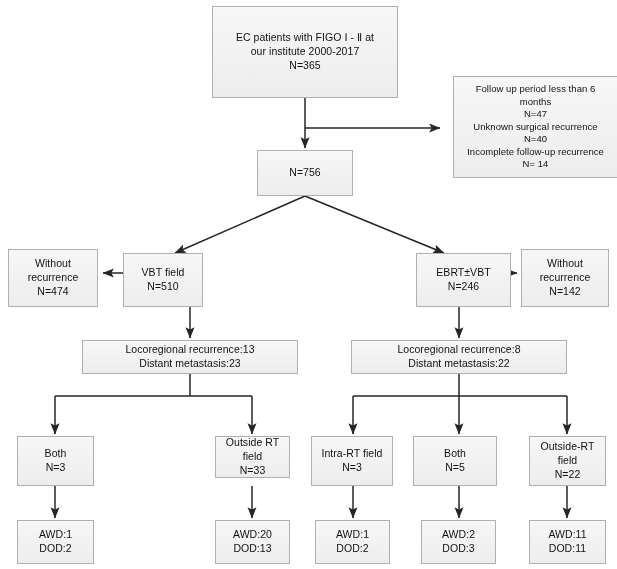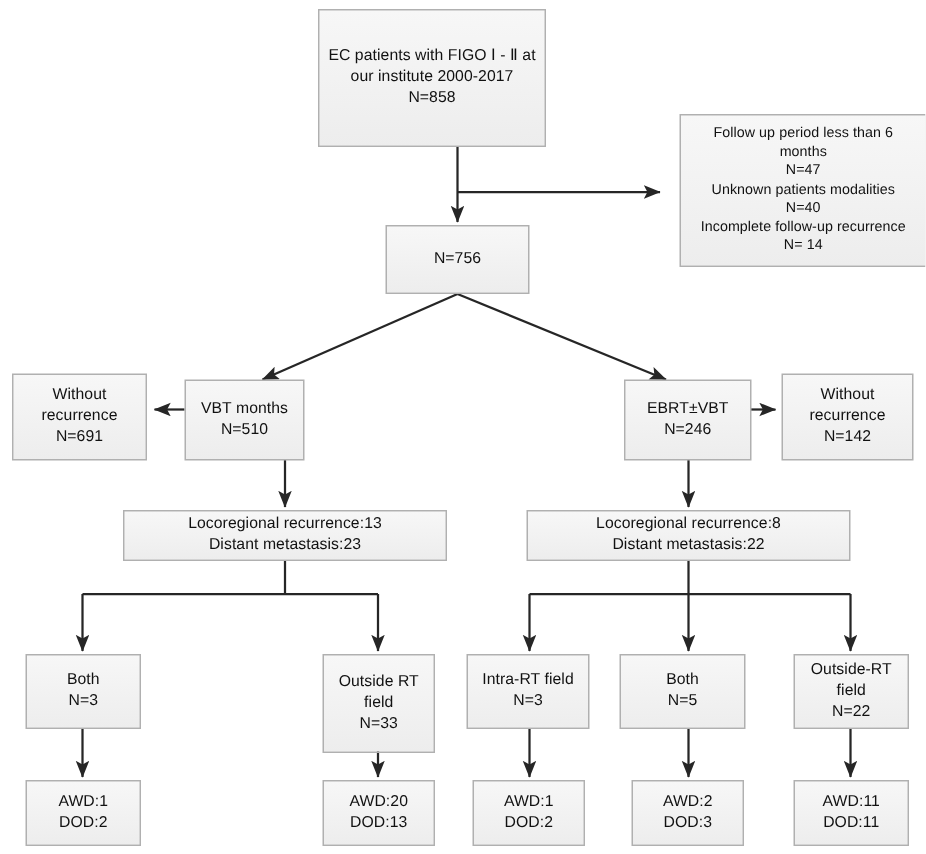--- a/index.html
+++ b/index.html
@@ -87,65 +87,65 @@
       <path d="M567,396 L567,434" marker-end="url(#ah)"></path>
 
       <path d="M55,486 L55,518" marker-end="url(#ah)"></path>
       <path d="M252,486 L252,518" marker-end="url(#ah)"></path>
       <path d="M353,486 L353,518" marker-end="url(#ah)"></path>
       <path d="M459,486 L459,518" marker-end="url(#ah)"></path>
       <path d="M567,486 L567,518" marker-end="url(#ah)"></path>
     </g>
   </svg>
 
-  <div class="node wide" style="left:212px; top:6px; width:152px; height:92px;">
+  <div class="node wide" style="left:212px; top:6px; width:186px; height:92px;">
     <div class="lines">
         <div>EC patients with FIGO Ⅰ - Ⅱ at</div>
         <div>our institute 2000-2017</div>
-        <div>N=858</div>
+        <div>N=365</div>
       </div>
   </div>
 
   <div class="node wide" style="left:441px; top:76px; width:165px; height:102px; font-size:9.5px;margin-left:12px;">
     <div class="lines">
         <div>Follow up period  less than 6</div>
         <div>months</div>
         <div>N=47</div>
-        <div>Unknown patients modalities</div>
+        <div>Unknown surgical recurrence</div>
         <div>N=40</div>
         <div>Incomplete follow-up recurrence</div>
         <div>N= 14</div>
       </div>
   </div>
 
   <div class="node" style="left:257px; top:150px; width:96px; height:46px;justify-content:flex-end;">
     <div class="lines">
         <div>N=756</div>
       </div>
   </div>
 
   <div class="node" style="left:123px; top:253px; width:80px; height:54px;">
     <div class="lines">
-        <div>VBT months</div>
+        <div>VBT field</div>
         <div>N=510</div>
       </div>
   </div>
 
-  <div class="node" style="left:416px; top:253px; width:85px; height:54px;">
+  <div class="node" style="left:416px; top:253px; width:95px; height:54px;">
     <div class="lines">
         <div>EBRT±VBT</div>
         <div>N=246</div>
       </div>
   </div>
 
   <div class="node" style="left:8px; top:249px; width:90px; height:58px;">
     <div class="lines">
         <div>Without</div>
         <div>recurrence</div>
-        <div>N=691</div>
+        <div>N=474</div>
       </div>
   </div>
 
   <div class="node" style="left:521px; top:249px; width:88px; height:58px;">
     <div class="lines">
         <div>Without</div>
         <div>recurrence</div>
         <div>N=142</div>
       </div>
   </div>
@@ -164,21 +164,21 @@
       </div>
   </div>
 
   <div class="node" style="left:17px; top:436px; width:77px; height:50px;">
     <div class="lines">
         <div>Both</div>
         <div>N=3</div>
       </div>
   </div>
 
-  <div class="node" style="left:215px; top:436px; width:75px; height:66px;">
+  <div class="node" style="left:215px; top:436px; width:75px; height:42px;">
     <div class="lines">
         <div>Outside RT</div>
         <div>field</div>
         <div>N=33</div>
       </div>
   </div>
 
   <div class="node" style="left:311px; top:436px; width:82px; height:50px;">
     <div class="lines">
         <div>Intra-RT field</div>

